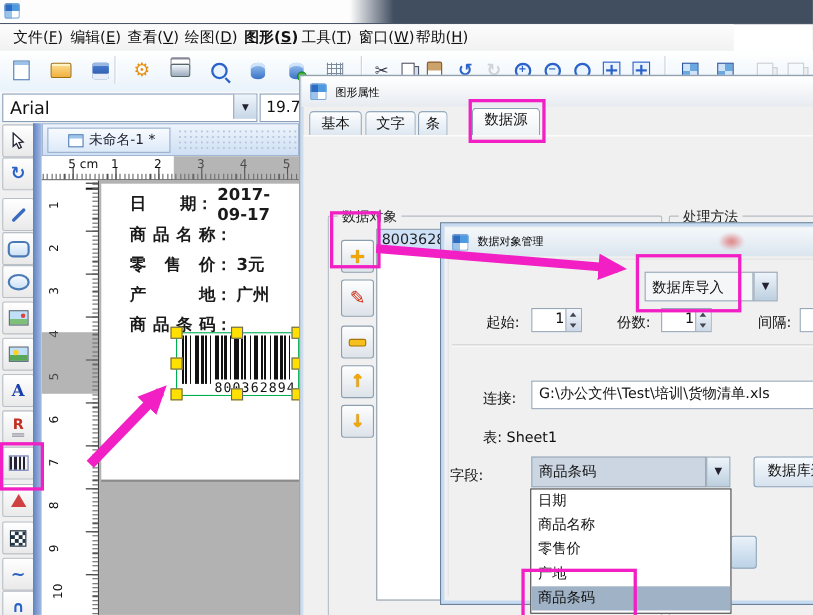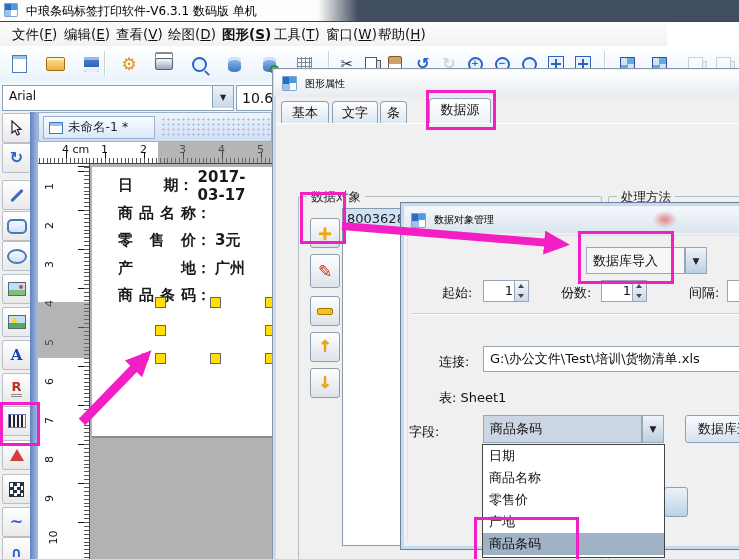--- a/index.html
+++ b/index.html
@@ -22,37 +22,37 @@
   .menu-item u{text-decoration:underline;}
 
   .toolbar{left:0;top:46px;width:739px;height:37px;background:linear-gradient(#ffffff,#e9f3fb);
            border-bottom:1px solid #d3dde6;}
   .tbtn{position:absolute;top:5px;width:26px;height:26px;display:flex;align-items:center;justify-content:center;}
   .tsep{position:absolute;top:5px;width:1px;height:25px;background:#c9d3dc;box-shadow:1px 0 0 #fff;}
   .dim{opacity:.45;filter:grayscale(.8);}
 
   .fontbar{left:0;top:83px;width:272px;height:29px;background:linear-gradient(#f7fafc,#eef3f8);}
   .font-combo{left:2px;top:2px;width:230px;height:24px;background:#fff;border:1px solid #8aa0b8;}
-  .font-combo-text{left:6px;top:3px;font-size:12px;}
+  .font-combo-text{left:6px;top:3px;font-size:16px;}
   .combo-arrow{background:linear-gradient(#eef4fa,#c7d6e6);border-left:1px solid #8aa0b8;
                display:flex;align-items:center;justify-content:center;font-size:8px;color:#223;}
   .size-field{left:236px;top:2px;width:46px;height:24px;background:#fff;border:1px solid #8aa0b8;
               line-height:24px;padding-left:5px;font-size:14px;}
 
   
   .palette{left:0;top:112px;width:30px;height:447px;background:#f0f0f0;border-right:1px solid #d8d8d8;}
   .ptool{position:absolute;left:2px;width:27px;height:28px;background:linear-gradient(#ffffff,#e9e9e9);
          border:1px solid #b9bfc6;border-radius:2px;display:flex;align-items:center;justify-content:center;}
 
   
   .canvas-frame{left:30px;top:112px;width:8px;height:447px;background:linear-gradient(90deg,#5f82c0,#a6bde4);}
   .doc-tabbar{left:38px;top:112px;width:234px;height:30px;background:linear-gradient(#eef4fc,#cfdff3);
               border:1px solid #9ab0d0;box-sizing:border-box;}
   .doc-tab{left:4px;top:3px;width:112px;height:23px;background:linear-gradient(#f8fbff,#dcE9f8);
-           border:1px solid #9ab0d0;display:flex;align-items:center;gap:5px;padding-left:5px;box-sizing:border-box;}
+           border:1px solid #9ab0d0;display:flex;align-items:center;gap:5px;padding-left:18px;box-sizing:border-box;}
   .doc-tab-icon{width:12px;height:10px;background:#fff;border:1px solid #4a7ab5;box-shadow:inset 0 3px #9cc4ea;}
   .doc-tab-label{font-size:12.5px;color:#223;}
   .tab-dots{left:122px;top:4px;width:146px;height:21px;
             background:radial-gradient(#b3c6de 1px,transparent 1.3px);background-size:5px 5px;}
 
   .h-ruler{left:38px;top:142px;width:234px;height:22px;background:#fff;border-bottom:1px solid #444;box-sizing:border-box;
      background-image:repeating-linear-gradient(90deg,#555 0 1px,transparent 1px 3.9px),
                       repeating-linear-gradient(90deg,#111 0 1px,transparent 1px 39px);
      background-size:100% 5px,100% 11px;background-position:left 28px bottom,left 28px bottom;background-repeat:repeat-x;}
   .h-ruler-sel{left:158px;top:142px;width:114px;height:21px;background:rgba(120,120,120,.55);}
@@ -171,21 +171,20 @@
   .i-cursor svg{display:block;}
   .i-rotate{color:#2a62c8;font-size:16px;font-weight:bold;line-height:1;}
 </style>
 </head>
 <body>
 
 <div class="screen">
 
   <div class="abs titlebar">
     <div class="abs app-logo" style="left:4px;top:3px"></div>
-    <div class="abs title-text">中琅条码标签打印软件-V6.3.1 数码版 单机</div>
   </div>
   <div class="abs titlebar-dark"></div>
 
   <div class="abs menubar" id="menu-bar">
       <div class="menu-item" style="left: 6px;">文件(<u>F</u>)</div>
       <div class="menu-item" style="left: 58px;">编辑(<u>E</u>)</div>
       <div class="menu-item" style="left: 110px;">查看(<u>V</u>)</div>
       <div class="menu-item" style="left: 162px;">绘图(<u>D</u>)</div>
       <div class="menu-item" style="left: 216px; font-weight: bold;">图形(<u>S</u>)</div>
       <div class="menu-item" style="left: 268px;">工具(<u>T</u>)</div>
@@ -266,21 +265,21 @@
       <div class="tsep" style="left: 104px;"></div>
       <div class="tsep" style="left: 328px;"></div>
       <div class="tsep" style="left: 604px;"></div>
     </div>
 
   <div class="abs fontbar">
     <div class="abs font-combo">
       <span class="abs font-combo-text">Arial</span>
       <span class="abs combo-arrow" style="right:0;top:0;width:20px;height:22px">▼</span>
     </div>
-    <div class="abs size-field">10.6</div>
+    <div class="abs size-field">19.7</div>
   </div>
 
   <div class="abs palette" id="palette">
       <div class="ptool" style="top: 1px;">
         <span class="i-cursor">
           <svg width="13" height="16" viewBox="0 0 13 16">
             <path d="M2,1 L2,13 L5,10.5 L7.2,15 L9.4,14 L7.2,9.6 L11,9.2 Z" fill="#fff" stroke="#223" stroke-width="1.2"></path>
           </svg>
         </span>
       </div>
@@ -327,21 +326,21 @@
 
   <div class="abs canvas-frame"></div>
   <div class="abs doc-tabbar">
     <div class="abs doc-tab">
       <span class="doc-tab-icon"></span>
       <span class="doc-tab-label">未命名-1 *</span>
     </div>
     <div class="abs tab-dots"></div>
   </div>
   <div class="abs h-ruler" id="h-ruler">
-      <span class="h-num" style="left: 24px;">4 cm</span>
+      <span class="h-num" style="left: 24px;">5 cm</span>
       <span class="h-num" style="left: 63px;">1</span>
       <span class="h-num" style="left: 102px;">2</span>
       <span class="h-num" style="left: 141px;">3</span>
       <span class="h-num" style="left: 180px;">4</span>
       <span class="h-num" style="left: 219px;">5</span>
     </div>
   <div class="abs h-ruler-sel"></div>
   <div class="abs v-ruler" id="v-ruler">
       <span class="v-num" style="top: 16px;">1</span>
       <span class="v-num" style="top: 55px;">2</span>
@@ -354,21 +353,21 @@
       <span class="v-num" style="top: 328px;">9</span>
       <span class="v-num" style="top: 367px;">10</span>
     </div>
   <div class="abs v-ruler-sel"></div>
 
   <div class="abs canvas-area">
     <div class="label-page abs" style="left:2px;top:3px" id="label-page">
         <div class="lbl-line" style="top: 5px;">
           <span class="lbl-key">日期</span>
           <span class="lbl-colon">：</span>
-          <span>2017-03-17</span>
+          <span>2017-09-17</span>
         </div>
         <div class="lbl-line" style="top: 32.5px;">
           <span class="lbl-key">商品名称</span>
           <span class="lbl-colon">：</span>
         </div>
         <div class="lbl-line" style="top: 60px;">
           <span class="lbl-key">零售价</span>
           <span class="lbl-colon">：</span>
           <span>3元</span>
         </div>
@@ -378,20 +377,24 @@
           <span>广州</span>
         </div>
         <div class="lbl-line" style="top: 115px;">
           <span class="lbl-key">商品条码</span>
           <span class="lbl-colon">：</span>
           <span></span>
         </div>
       </div>
   </div>
 
+  <div class="abs bc-box">
+    <div class="bc-bars"></div>
+    <div class="bc-digits">800362894</div>
+  </div>
   <div id="handles">
       <div class="handle" style="left: 155px; top: 297px;"></div>
       <div class="handle" style="left: 210px; top: 297px;"></div>
       <div class="handle" style="left: 265px; top: 297px;"></div>
       <div class="handle" style="left: 155px; top: 325px;"></div>
       <div class="handle" style="left: 265px; top: 325px;"></div>
       <div class="handle" style="left: 155px; top: 353px;"></div>
       <div class="handle" style="left: 210px; top: 353px;"></div>
       <div class="handle" style="left: 265px; top: 353px;"></div>
     </div>

